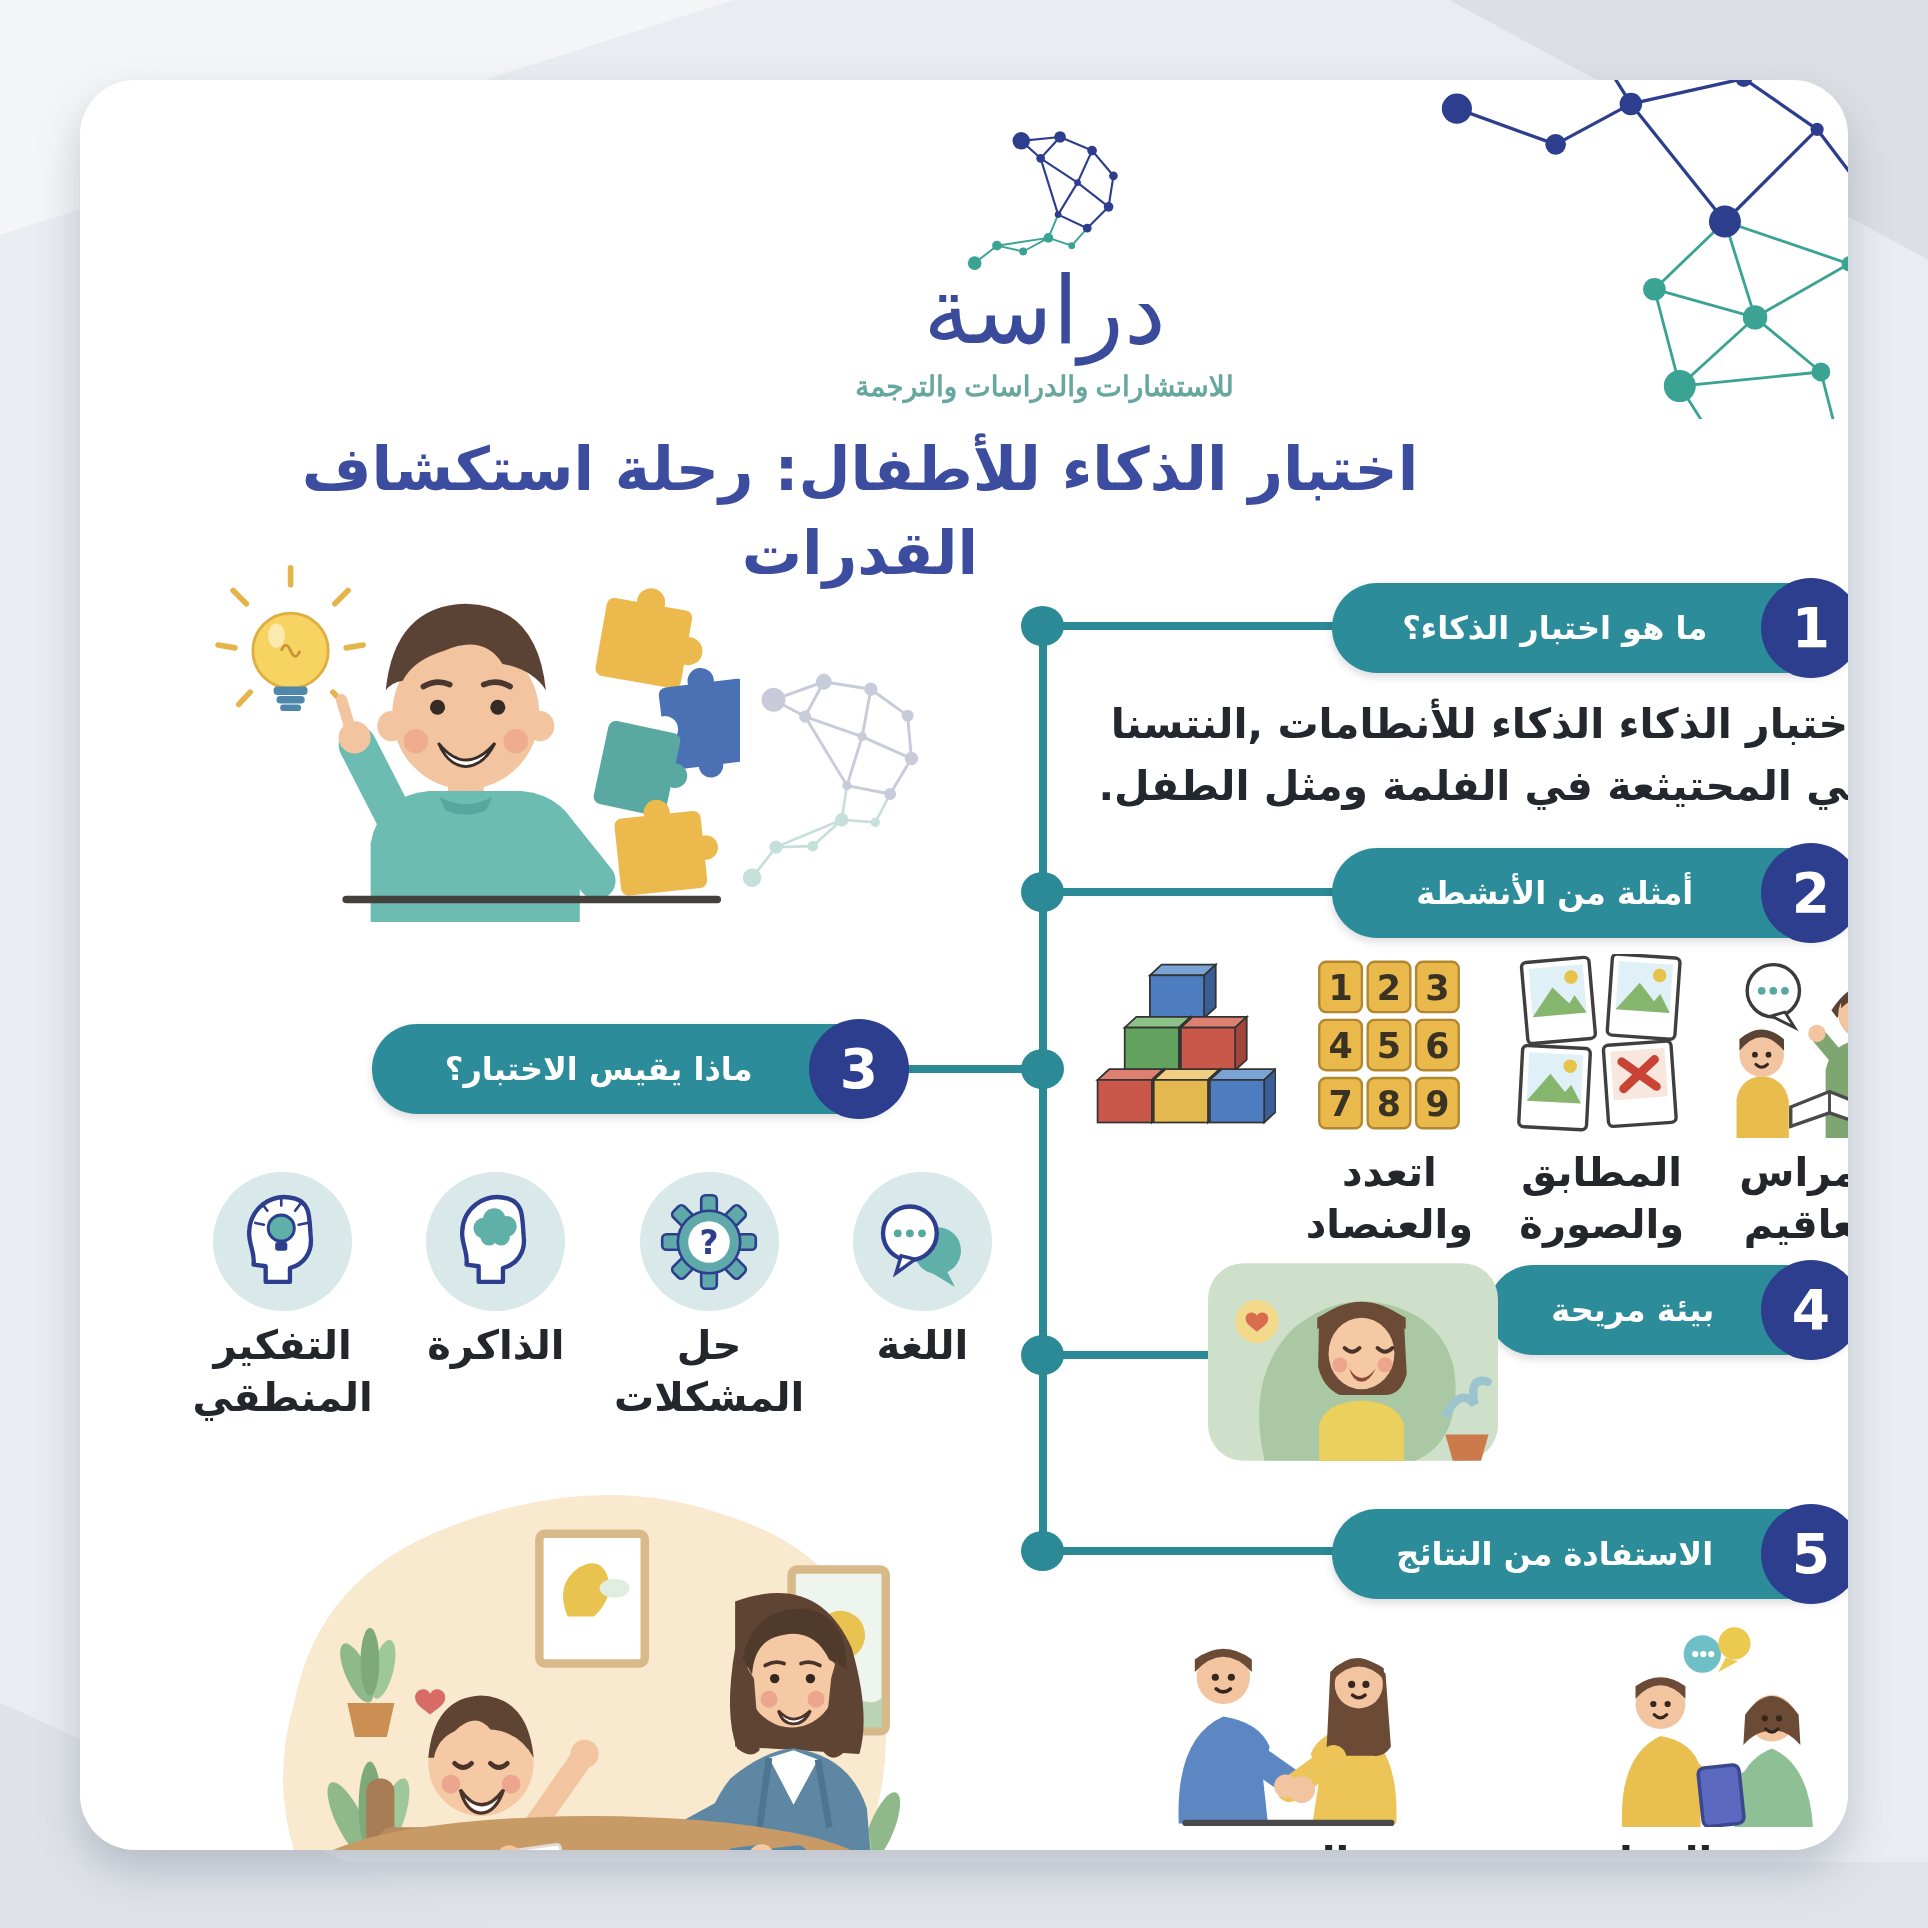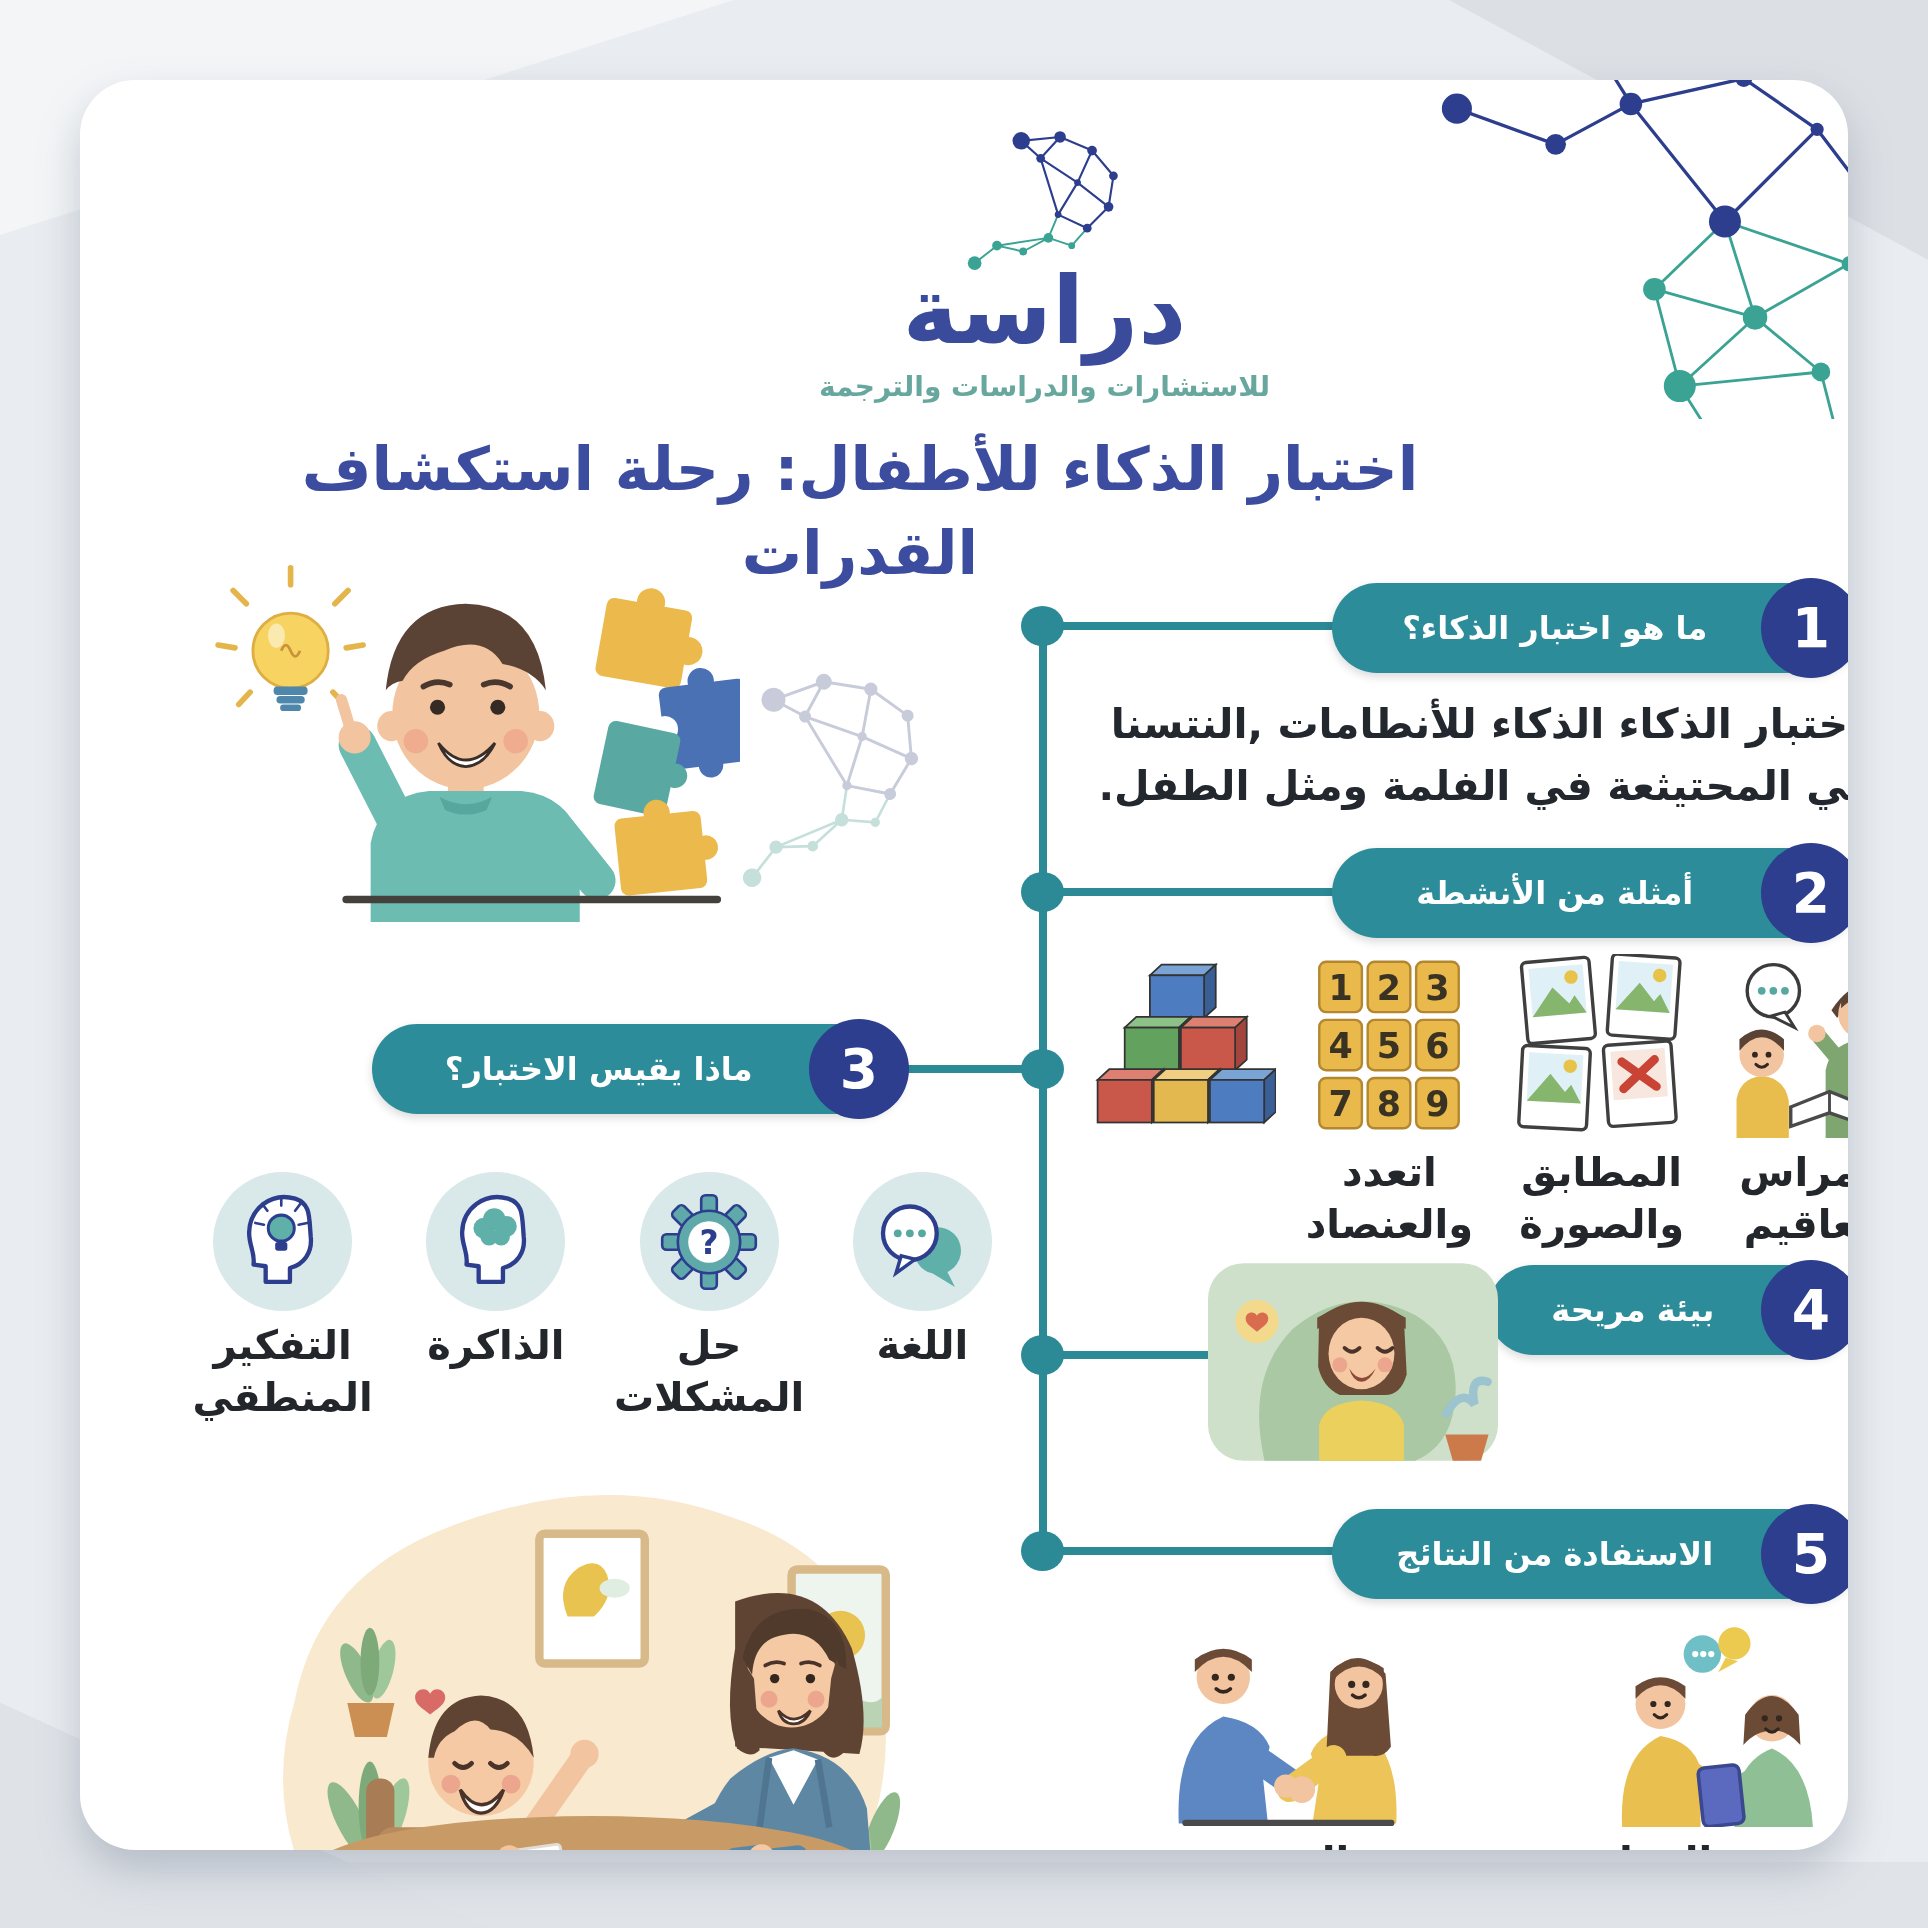--- a/index.html
+++ b/index.html
@@ -15,23 +15,23 @@
   .deco-bl{left:0;bottom:0;width:490px;height:282px;background:#dfe3e8;
     clip-path:polygon(0 100%,0 20%,100% 100%);}
   
   .card{position:absolute;left:80px;top:80px;width:1768px;height:1770px;
     background:#ffffff;border-radius:55px;box-shadow:0 21px 42px rgba(110,120,140,.35);
     overflow:hidden;}
   .net-corner{position:absolute;top:-9.4px;right:-9.4px;width:424px;height:348px;}
   
   .logo-icon{position:absolute;left:883px;top:49px;width:165px;height:146px;}
   .wordmark{position:absolute;left:682px;top:179px;width:565px;text-align:center;
-    font-size:94px;font-weight:bold;color:#3b4b9c;line-height:1.1;}
+    font-size:94px;font-weight:normal;color:#3b4b9c;line-height:1.1;}
   .tagline{position:absolute;left:682px;top:290px;width:565px;text-align:center;
-    font-size:28px;font-weight:bold;color:#67a79e;}
+    font-size:28px;font-weight:bold;color:#67a79e;font-family:Liberation Serif, serif;}
   .title{position:absolute;left:121px;top:347px;width:1318px;margin:0;text-align:center;
     font-size:60px;font-weight:800;color:#3c4c9e;line-height:1.4;}
   
   .spine{position:absolute;left:959px;top:546px;width:7.5px;height:930px;background:#2b8a96;}
   .node{position:absolute;width:43px;height:40px;border-radius:50%;background:#2b8a96;}
   .conn{position:absolute;height:7.5px;background:#2b8a96;}
   
   .pill{position:absolute;height:90px;background:#2d8c99;border-radius:45px;
     box-shadow:0 3.8px 9.4px rgba(0,0,0,.15);}
   .pill .lbl{position:absolute;inset:0 104px 0 24.5px;display:flex;align-items:center;

